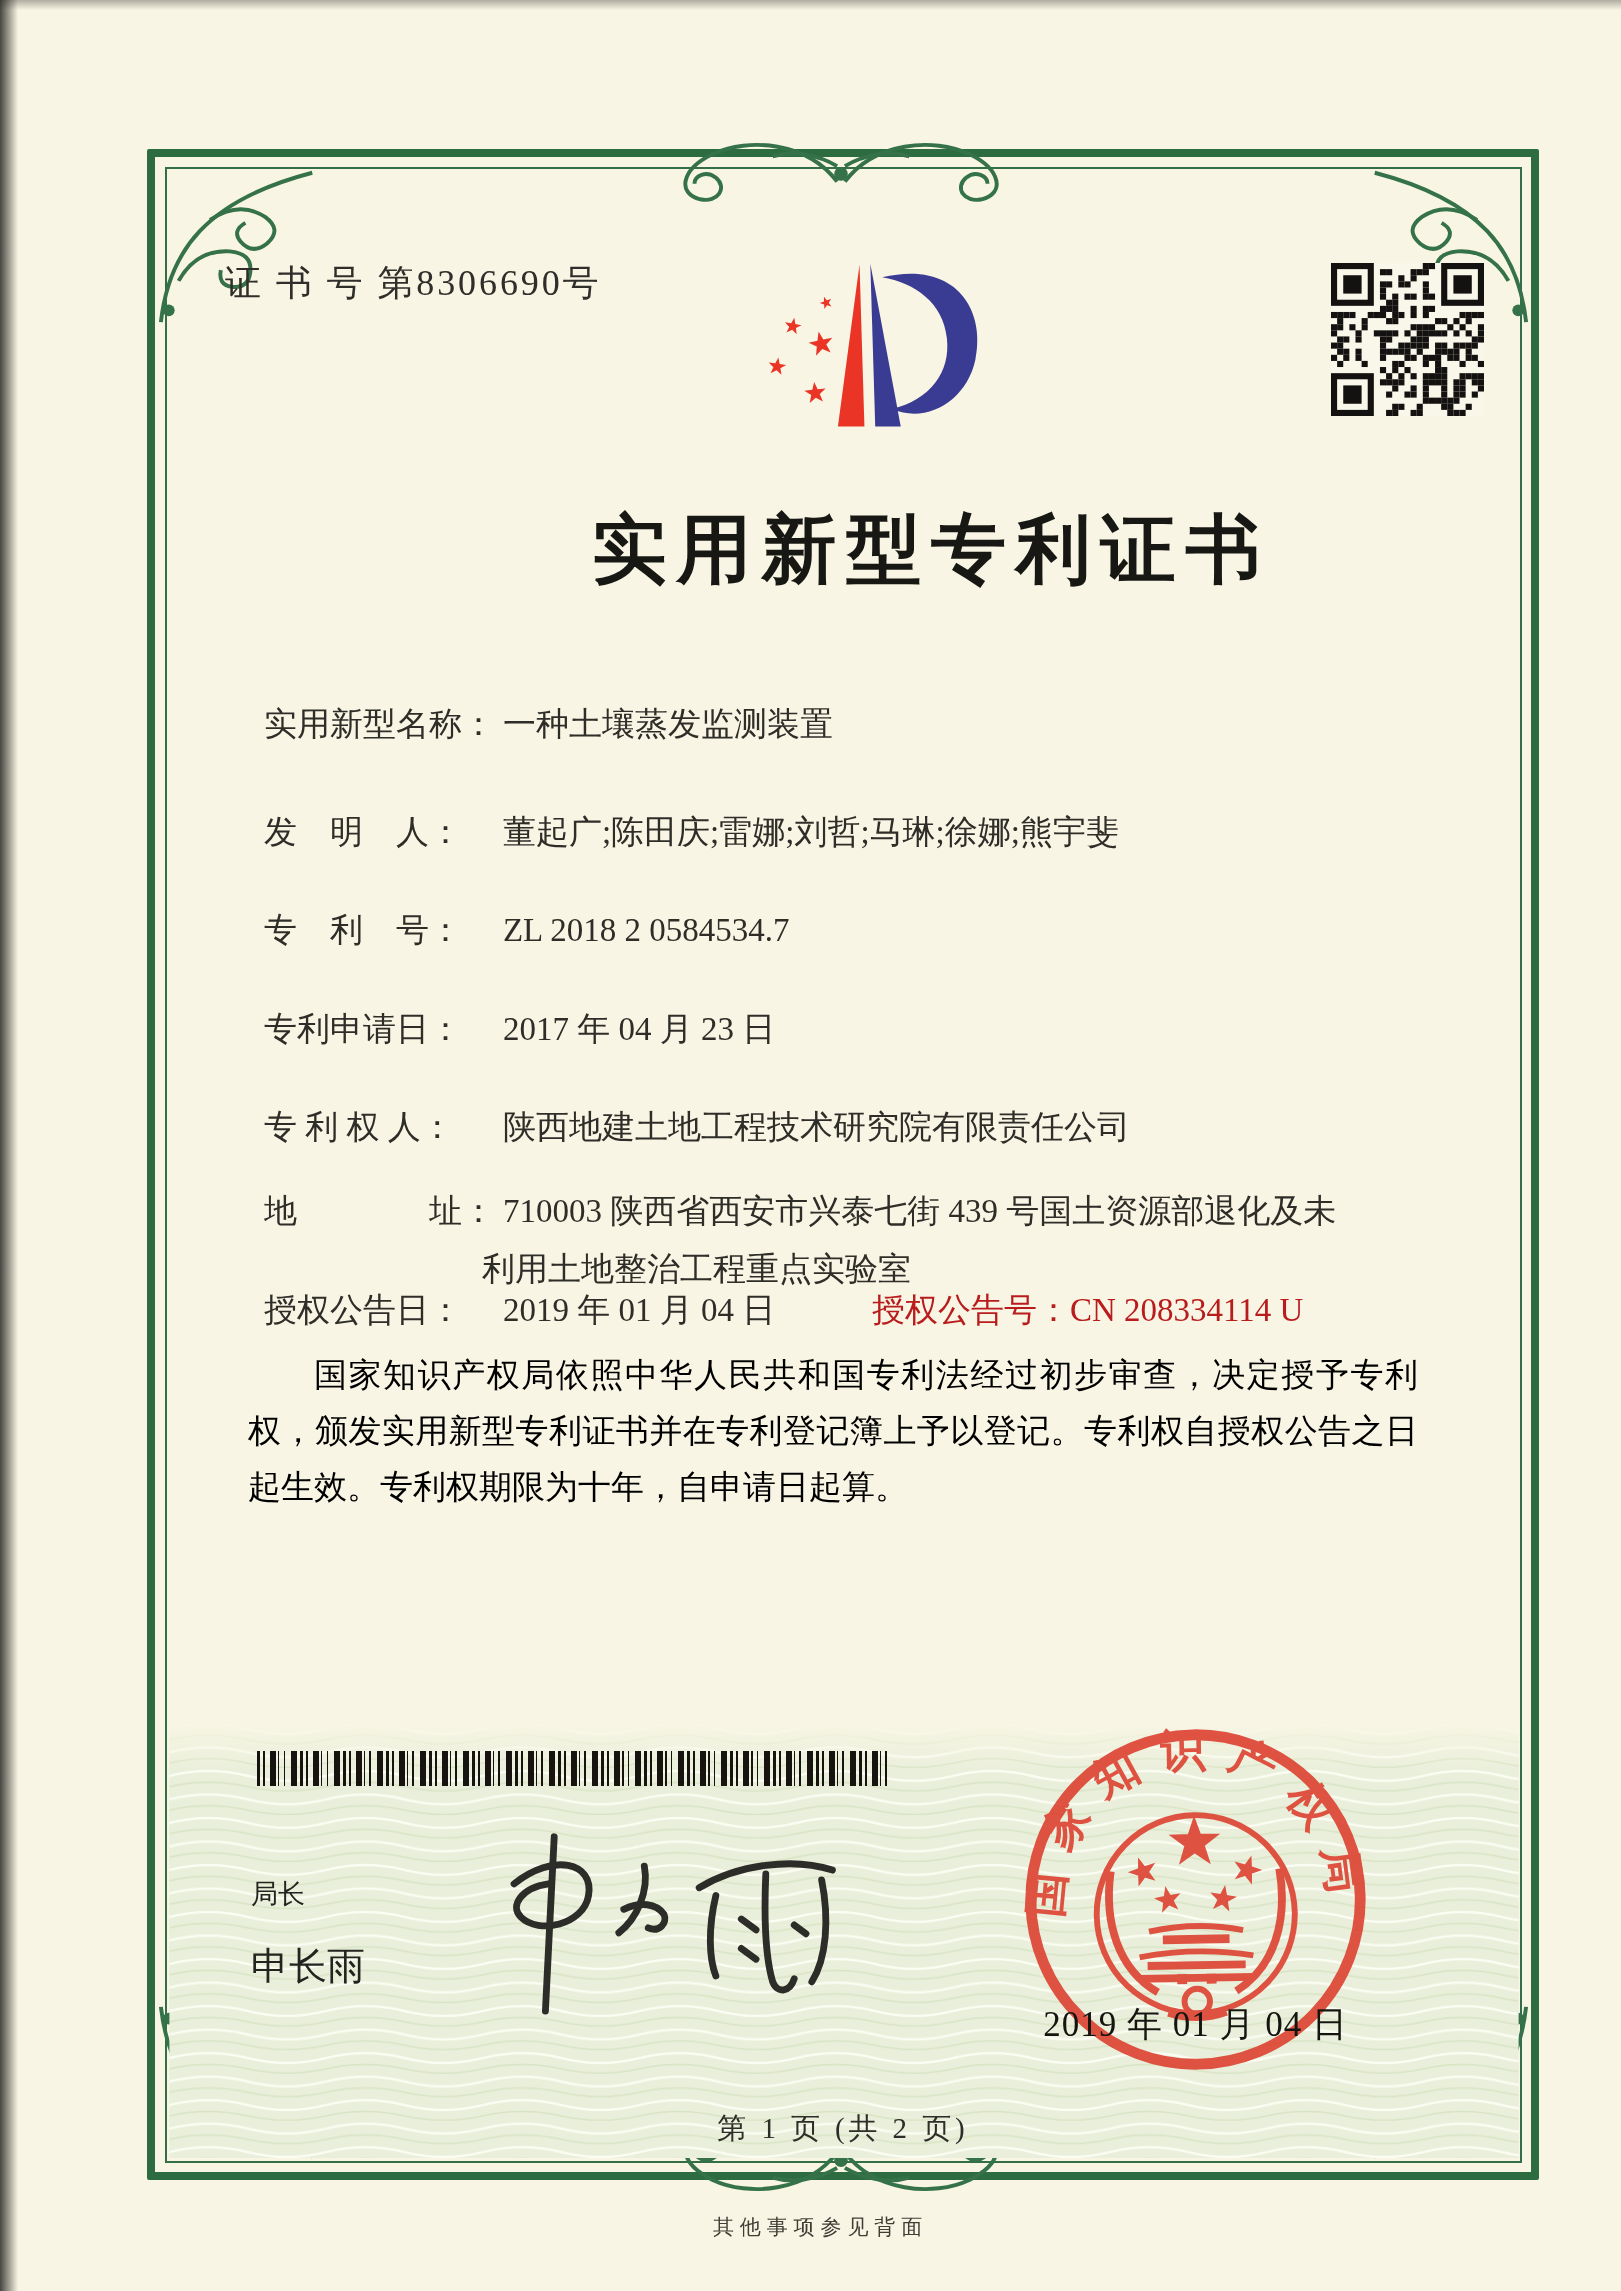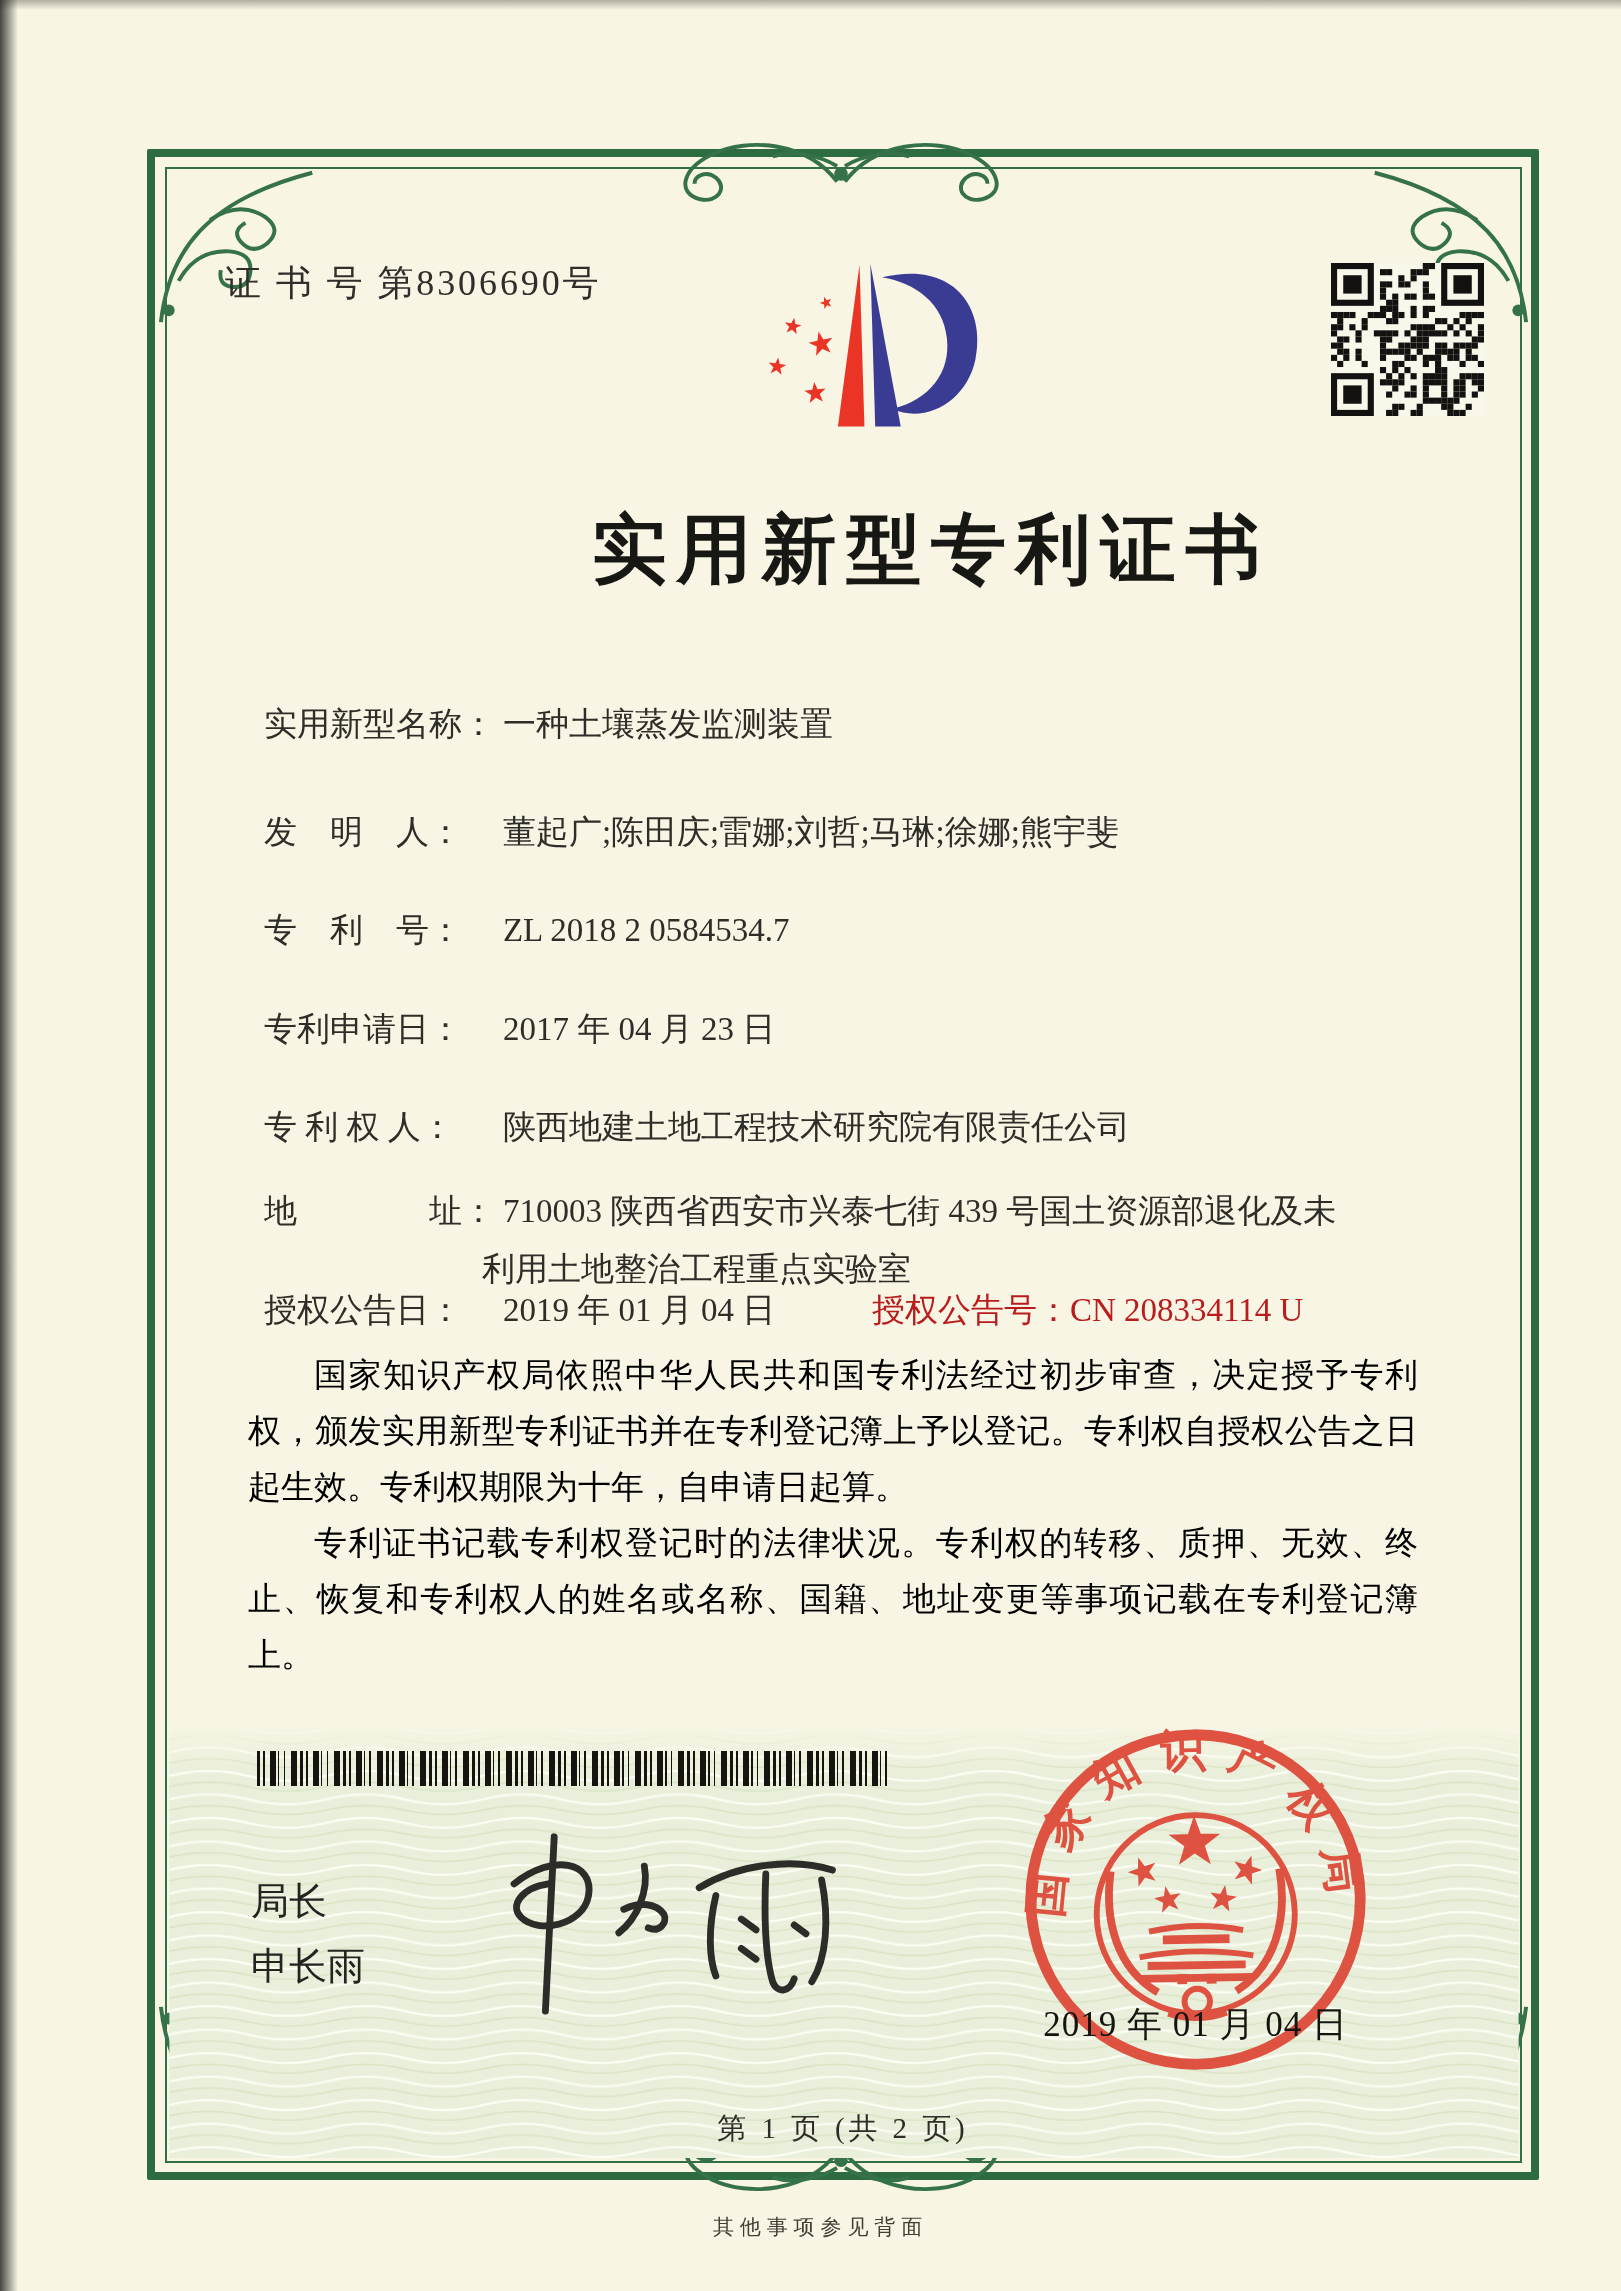--- a/index.html
+++ b/index.html
@@ -35,21 +35,21 @@
   .grant-no{left:872px;top:1288px;font-size:33px;color:#b91c1c;white-space:nowrap;}
   .addr2{left:482px;top:1247px;font-size:33px;color:#2e2d28;}
   .body-text{left:248px;top:1347px;width:1170px;font-size:33px;line-height:56px;
     text-align:justify;color:#000000;}
   .body-text p{margin:0;text-indent:2em;}
   .barcode{left:257px;top:1751px;width:632px;height:35px;
     background:repeating-linear-gradient(90deg,
       #17130f 0 2.9px,transparent 2.9px 5.9px,#17130f 5.9px 7.8px,transparent 7.8px 12.7px,
       #17130f 12.7px 18.6px,transparent 18.6px 20.6px,#17130f 20.6px 22.5px,transparent 22.5px 26.5px,
       #17130f 26.5px 28px,transparent 28px 34px,#17130f 34px 40px,transparent 40px 43px);}
-  .issuer-title{left:251px;top:1876px;font-size:38px;color:#23231f;
+  .issuer-title{left:251px;top:1876px;font-size:27px;color:#23231f;
     font-family:"Liberation Sans","DejaVu Sans",sans-serif;}
   .issuer-name{left:251px;top:1941px;font-size:38px;color:#23231f;
     font-family:"Liberation Sans","DejaVu Sans",sans-serif;}
   .seal-wrap{left:1019px;top:1723px;width:353px;height:353px;transform:rotate(-1deg);}
   .seal-date{left:1019px;top:2001px;width:353px;text-align:center;
     font-size:35px;letter-spacing:1px;color:#15140f;z-index:5;}
   .page-info{left:147px;top:2109px;width:1392px;text-align:center;
     font-size:29px;letter-spacing:3.9px;color:#2e2d28;}
   .back-note{left:10px;top:2213px;width:1621px;text-align:center;
     font-size:21px;letter-spacing:5.9px;color:#3f3e35;}
@@ -388,21 +388,20 @@
 <div class="abs addr2">利用土地整治工程重点实验室</div>
 <div class="abs field" style="top:1288px">
   <span class="lbl">授权公告日：</span><span class="val">2019 年 01 月 04 日</span>
 </div>
 <div class="abs grant-no">
   <span>授权公告号：</span><span class="val">CN 208334114 U</span>
 </div>
 
 <div class="abs body-text">
   <p>国家知识产权局依照中华人民共和国专利法经过初步审查，决定授予专利权，颁发实用新型专利证书并在专利登记簿上予以登记。专利权自授权公告之日起生效。专利权期限为十年，自申请日起算。</p>
-  <p>专利证书记载专利权登记时的法律状况。专利权的转移、质押、无效、终止、恢复和专利权人的姓名或名称、国籍、地址变更等事项记载在专利登记簿上。</p>
 </div>
 
 <div class="abs barcode"></div>
 
 <div class="abs issuer-title">局长</div>
 <div class="abs issuer-name">申长雨</div>
 
 <svg class="abs sig-wrap" viewBox="0 0 440 200">
   <g fill="none" stroke="#1d1c1a" stroke-width="7" stroke-linecap="round" opacity="0.92">
     <path d="M95,60 C135,28 177,38 171,72 C166,102 120,112 102,94 C90,82 103,64 130,60"></path>

